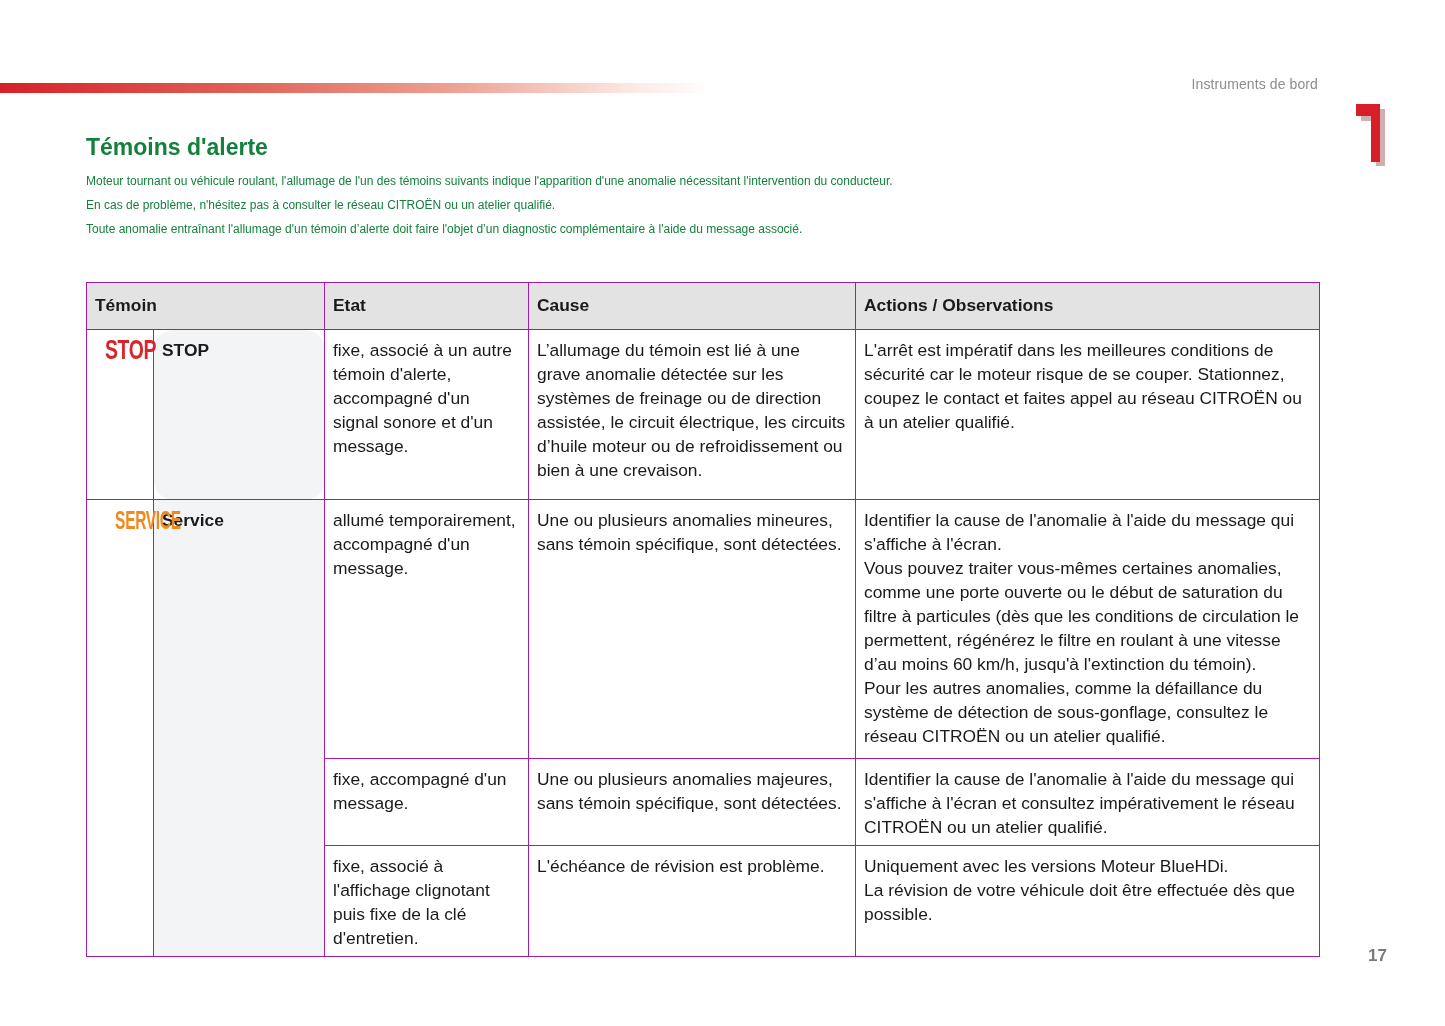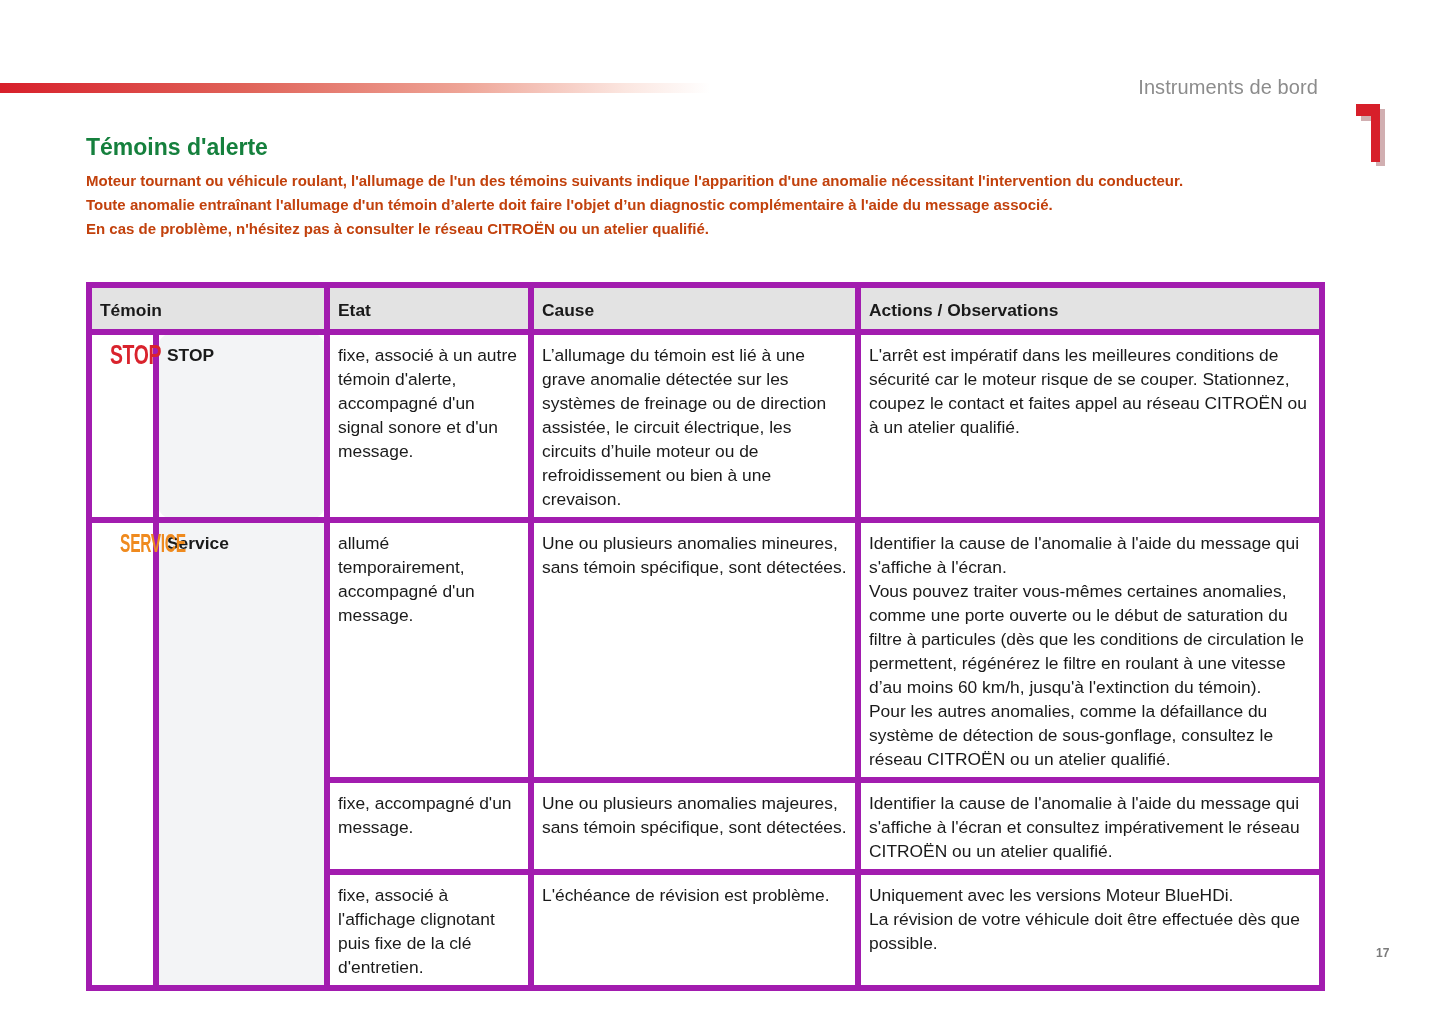--- a/index.html
+++ b/index.html
@@ -5,47 +5,47 @@
     * { box-sizing: border-box; margin: 0; padding: 0; }
     html, body { width: 1445px; height: 1026px; background: #ffffff; overflow: hidden; }
     body { position: relative; font-family: "Liberation Sans", sans-serif; color: #1a1a1a; }
 
     .top-bar {
       position: absolute; left: 0; top: 83px; width: 710px; height: 10px;
       background: linear-gradient(to right, #d71f2a 0%, #e0645a 35%, #eea496 65%, #fbe6e0 88%, rgba(255,255,255,0) 100%);
     }
     .section-header {
       position: absolute; right: 127px; top: 76px;
-      font-size: 20px; color: #8c8c8c; letter-spacing: 0.1px;
+      font-size: 14px; color: #8c8c8c; letter-spacing: 0.1px;
     }
     .chapter-number {
       position: absolute; left: 1352px; top: 104px; width: 36px; height: 62px;
     }
     .page-number {
       position: absolute; left: 1368px; top: 946px;
-      font-size: 12px; font-weight: bold; color: #7a7a7a; margin-left: 8px;
+      font-size: 17px; font-weight: bold; color: #7a7a7a;
     }
 
     .title {
       position: absolute; left: 86px; top: 134px;
       font-size: 23px; font-weight: bold; color: #15803d;
     }
     .intro {
       position: absolute; left: 86px; top: 169px; width: 1170px;
-      font-size: 15px; line-height: 24px; color: #c2410c; font-weight: bold;
+      font-size: 12px; line-height: 24px; color: #15803d;
     }
     .intro p { margin: 0; }
 
     table.alerts {
       position: absolute; left: 86px; top: 282px; width: 1233px;
       border-collapse: collapse; table-layout: fixed;
       font-size: 17.4px; color: #1a1a1a;
     }
     table.alerts th, table.alerts td {
-      border: 6px solid #a21caf; vertical-align: top; text-align: left;
+      border: 1px solid #a21caf; vertical-align: top; text-align: left;
     }
     table.alerts th {
       background: #e3e3e3; height: 47px; padding: 12px 8px 0 8px;
       font-weight: bold; font-size: 17.4px;
     }
     table.alerts td { padding: 8px 8px 6px 8px; line-height: 24px; }
     td.icon-cell { padding: 10px 2px 0 2px; text-align: center; background: #ffffff; }
     td.name-cell { background: #f3f4f6; font-weight: bold; padding-top: 8px; }
     td.tight { line-height: 21.6px; }
     td.tight2 { line-height: 19.5px; }
@@ -69,22 +69,22 @@
 <div class="top-bar"></div>
 <div class="section-header">Instruments de bord</div>
 <svg class="chapter-number" viewBox="0 0 36 62">
   <polygon points="6,2 30,2 30,60 21,60 21,14 6,14" fill="#7a1a1f" opacity="0.35" transform="translate(3,3)"></polygon>
   <polygon points="4,0 28,0 28,58 19,58 19,12 4,12" fill="#d71f2a"></polygon>
 </svg>
 
 <h1 class="title">Témoins d'alerte</h1>
 <div class="intro">
   <p>Moteur tournant ou véhicule roulant, l'allumage de l'un des témoins suivants indique l'apparition d'une anomalie nécessitant l'intervention du conducteur.</p>
+  <p>En cas de problème, n'hésitez pas à consulter le réseau CITROËN ou un atelier qualifié.</p>
   <p>Toute anomalie entraînant l'allumage d'un témoin d’alerte doit faire l'objet d’un diagnostic complémentaire à l'aide du message associé.</p>
-  <p>En cas de problème, n'hésitez pas à consulter le réseau CITROËN ou un atelier qualifié.</p>
 </div>
 
 <table class="alerts">
   <colgroup>
     <col style="width:67px">
     <col style="width:171px">
     <col style="width:204px">
     <col style="width:327px">
     <col style="width:464px">
   </colgroup>

